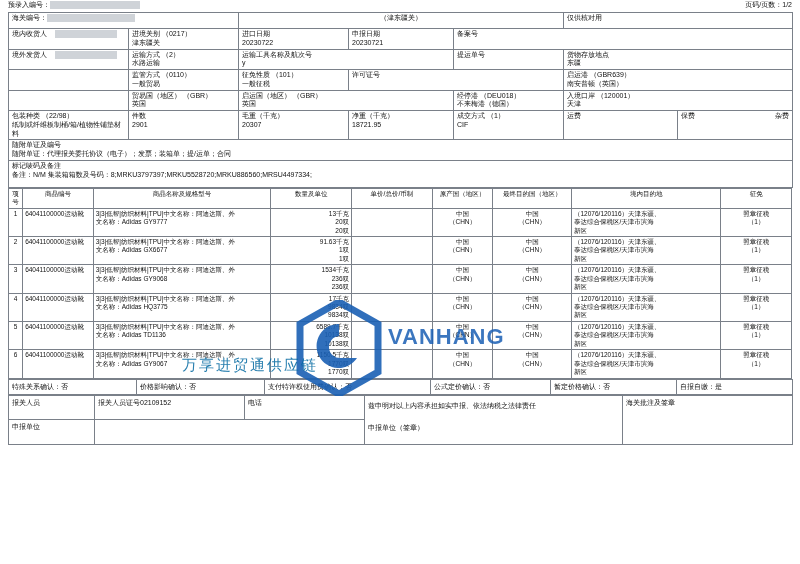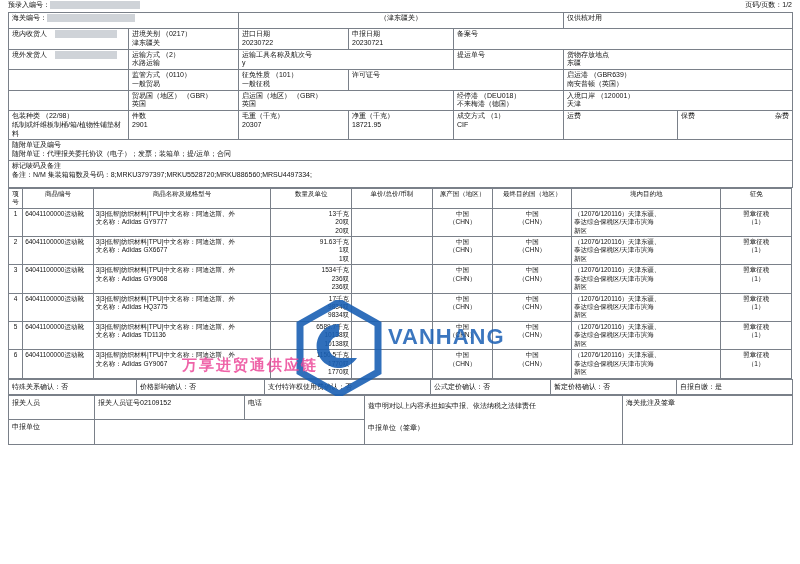--- a/index.html
+++ b/index.html
@@ -46,21 +46,21 @@
   .codecell{white-space:nowrap;}
 
   
   .wm{position:absolute;left:0;top:0;width:800px;height:564px;pointer-events:none;}
   .wm-hex{position:absolute;left:296px;top:300px;width:86px;height:96px;}
   .wm-text{
     position:absolute;left:388px;top:324px;
     font-size:22px;font-weight:bold;color:#1a5fb4;opacity:.85;
     font-family:"Liberation Sans",sans-serif;letter-spacing:1px;
   }
-  .wm-cn{position:absolute;left:182px;top:356px;font-size:15px;font-weight:bold;color:#ec4899;opacity:.85;letter-spacing:2px;}
+  .wm-cn{position:absolute;left:182px;top:356px;font-size:15px;font-weight:normal;color:#0369a1;opacity:.85;letter-spacing:2px;}
 
   .foot{width:784px;margin:0 8px;table-layout:fixed;}
   .foot td{border:1px solid #7a8089;font-size:7px;padding:2px 3px;vertical-align:top;}
   .tallcell{height:44px;}
   .pad2{padding-top:3px;}
 </style>
 </head>
 <body>
 
 <div class="sheet">

